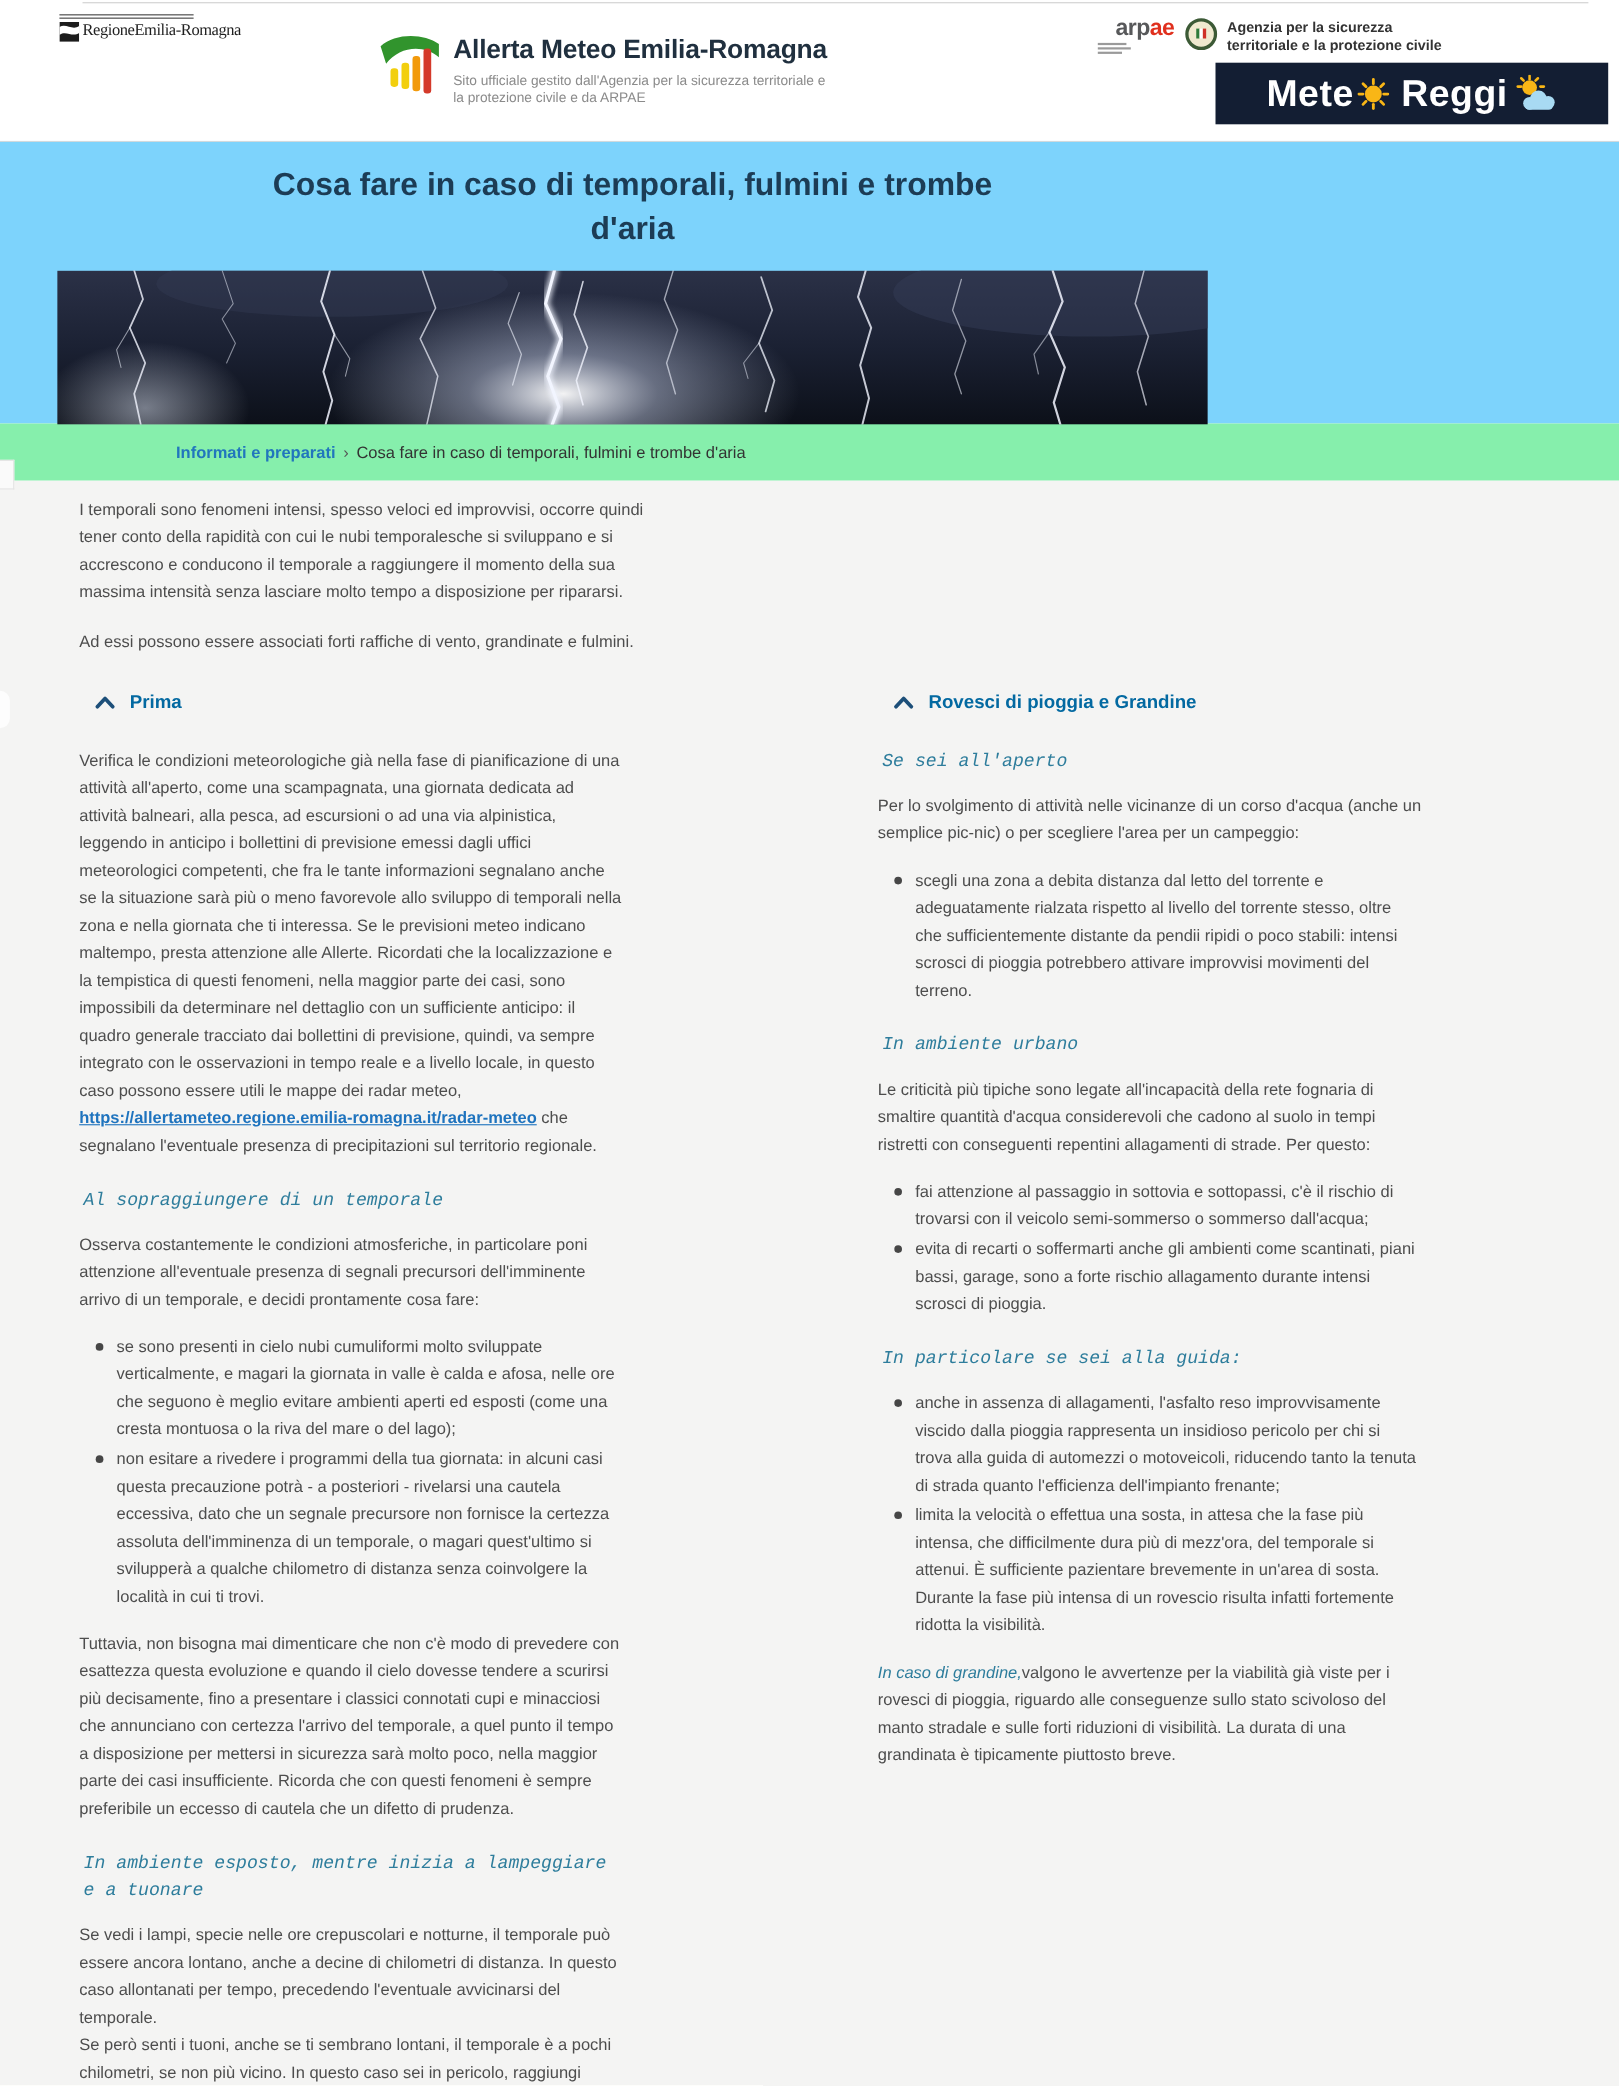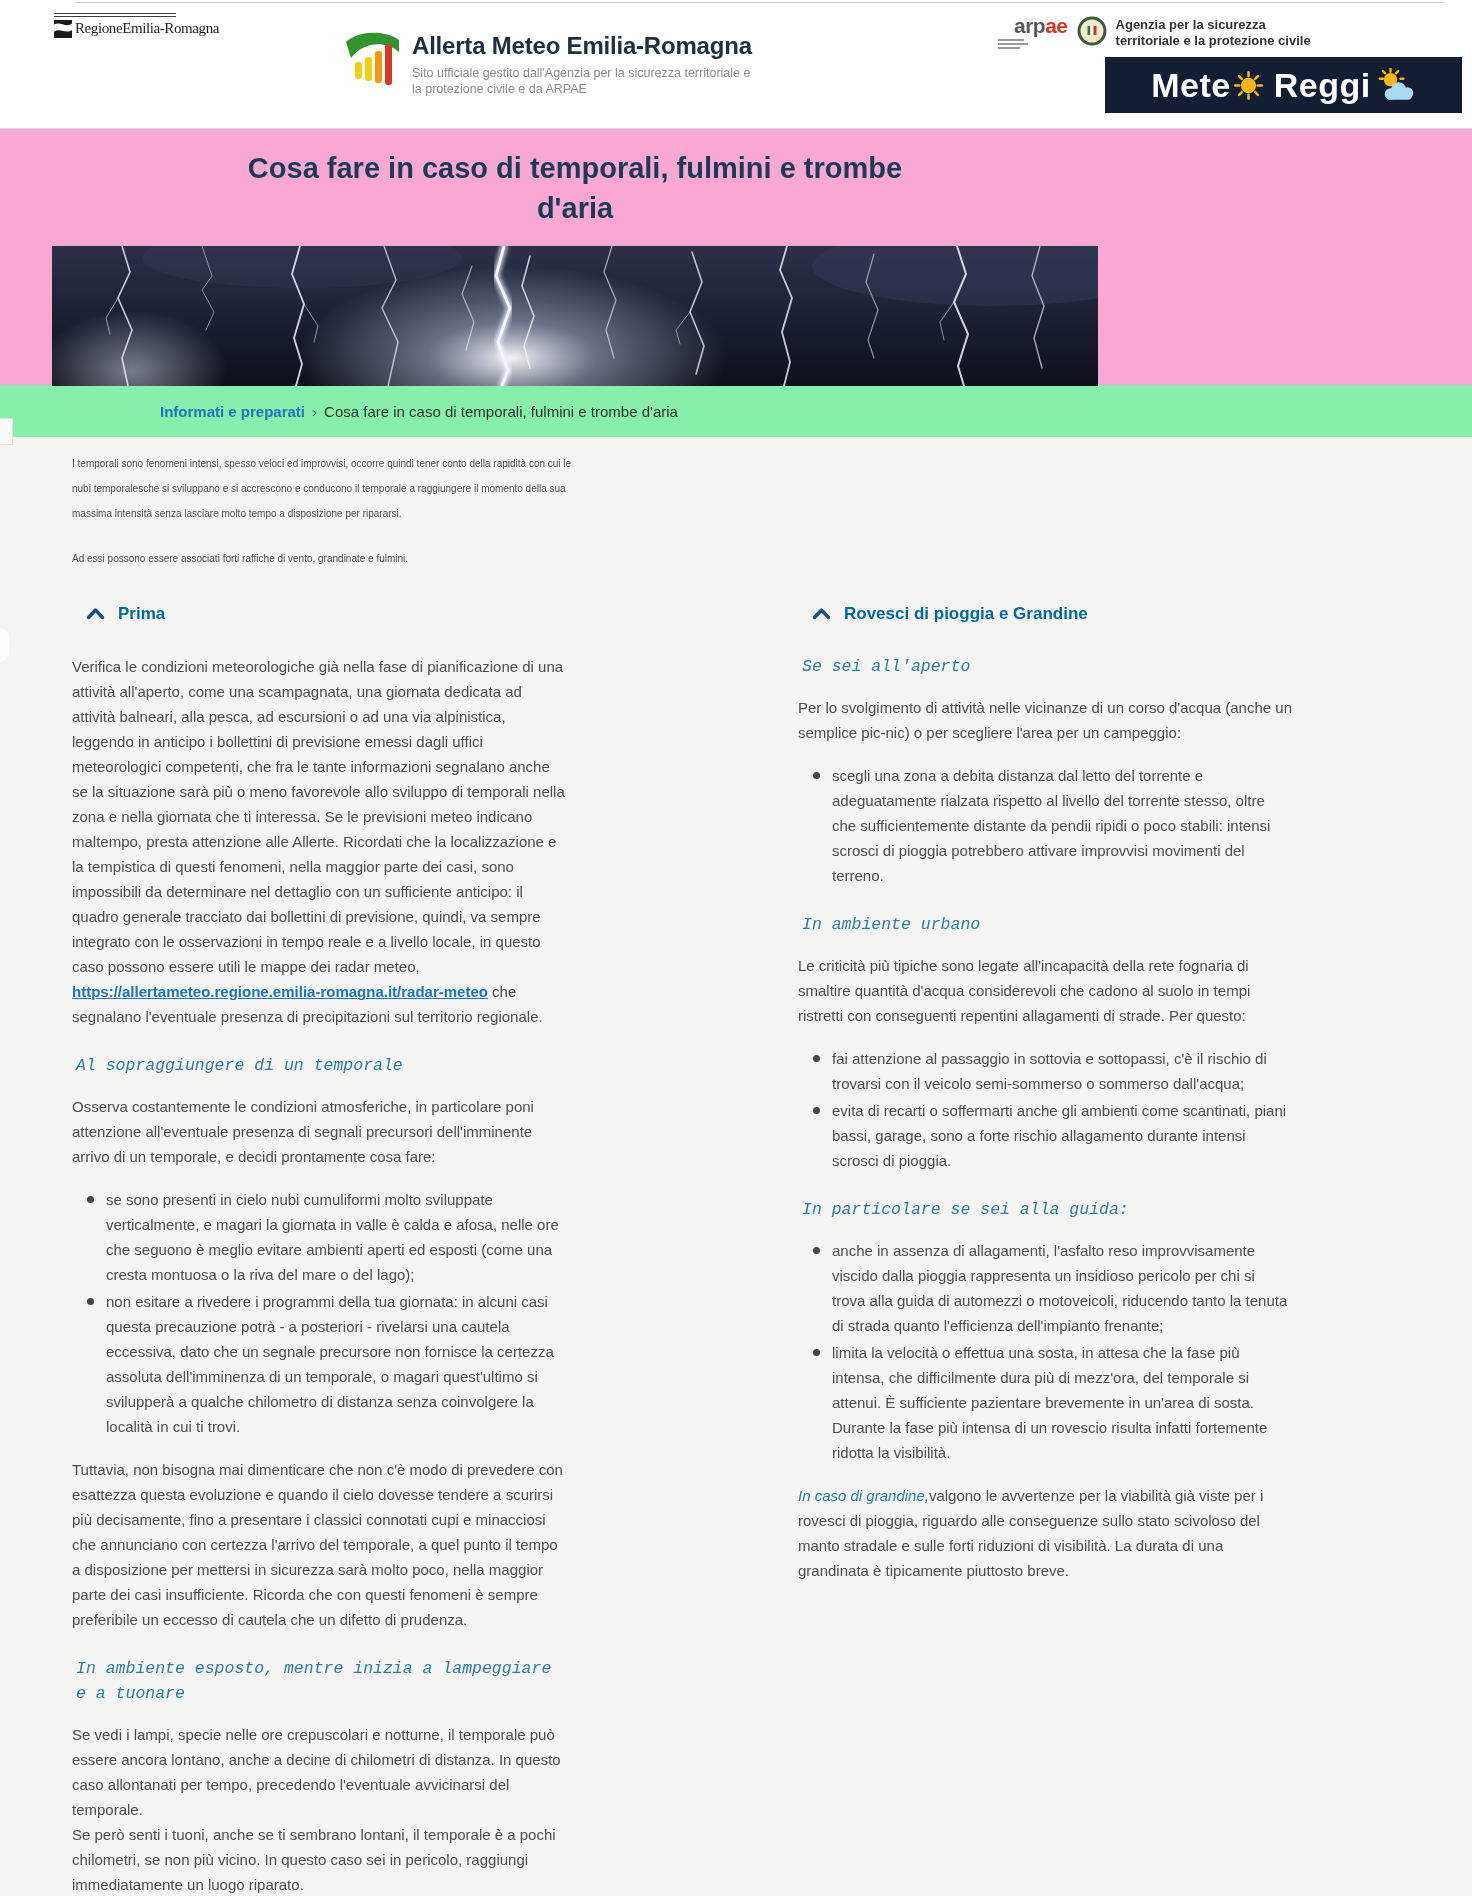--- a/index.html
+++ b/index.html
@@ -32,37 +32,37 @@
   .agency-name { font-size: 13px; font-weight: bold; color: #333; width: 212px; line-height: 16px; }
 
   .meteo-banner {
     position: absolute; left: 1105px; top: 57px; width: 357px; height: 56px;
     background: #131e33; color: #fff; display: flex; align-items: center; justify-content: center;
     gap: 3px; font-size: 34px; font-weight: bold; letter-spacing: 0.5px; cursor: pointer;
   }
   .meteo-banner svg { display: block; }
 
   
-  .title-band { height: 257px; background: #f9a8d4; border-top: 1px solid #dadada; }
+  .title-band { height: 257px; background: #7dd3fc; border-top: 1px solid #dadada; }
   .page-title { margin: 0 0 0 52px; padding-top: 19px; width: 1046px; text-align: center;
     color: #1c3c55; font-size: 29px; font-weight: bold; line-height: 40px; }
   .page-title span { display: block; }
   .hero { margin-left: 52px; width: 1046px; height: 140px; margin-top: 18px; }
   .hero svg { display: block; }
 
   
   .breadcrumb-bar { height: 52px; background: #86efac; display: flex; align-items: center;
     padding-left: 160px; font-size: 15px; }
   .bc-link { color: #2176bd; font-weight: bold; text-decoration: none; cursor: pointer; }
   .bc-sep { margin: 0 7px; color: #555; }
   .bc-current { color: #333; }
 
   
   .content { background: #f4f4f3; height: 1459px; padding-top: 14px; position: relative; }
-  .intro { margin-left: 72px; width: 520px; color: #4d4d4d; font-size: 10px; line-height: 25px; }
+  .intro { margin-left: 72px; width: 520px; color: #4d4d4d; font-size: 15px; line-height: 25px; }
   .intro p { margin: 0 0 20px; }
 
   .cols { display: flex; margin: 30px 0 0 72px; gap: 232px; }
   .col { width: 494px; color: #4d4d4d; font-size: 15px; line-height: 25px; }
 
   .sec-head { display: flex; align-items: center; gap: 13px; padding-left: 14px;
     margin: 0 0 28px; font-size: 17px; font-weight: bold; color: #0369a1; cursor: pointer; }
   .sec-head svg { display: block; flex: none; }
 
   .col p { margin: 0 0 18px; }

